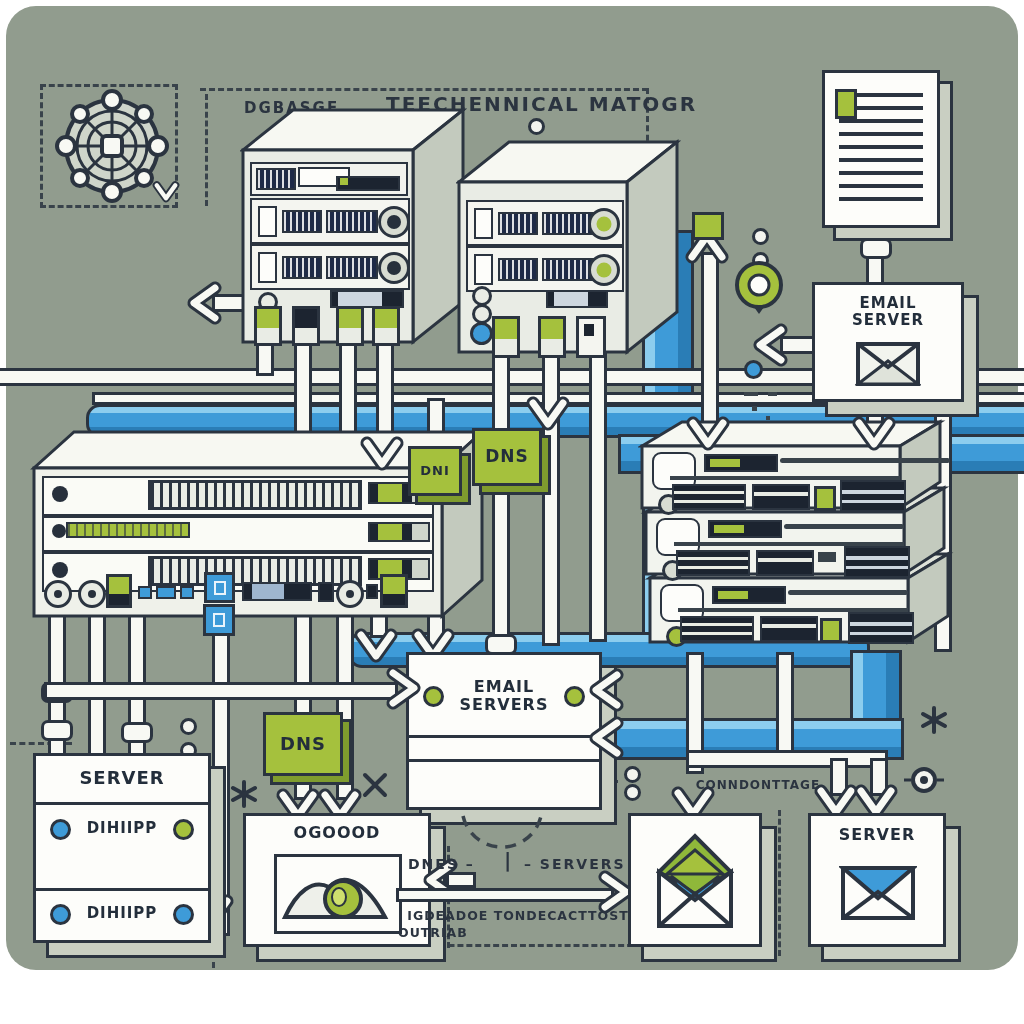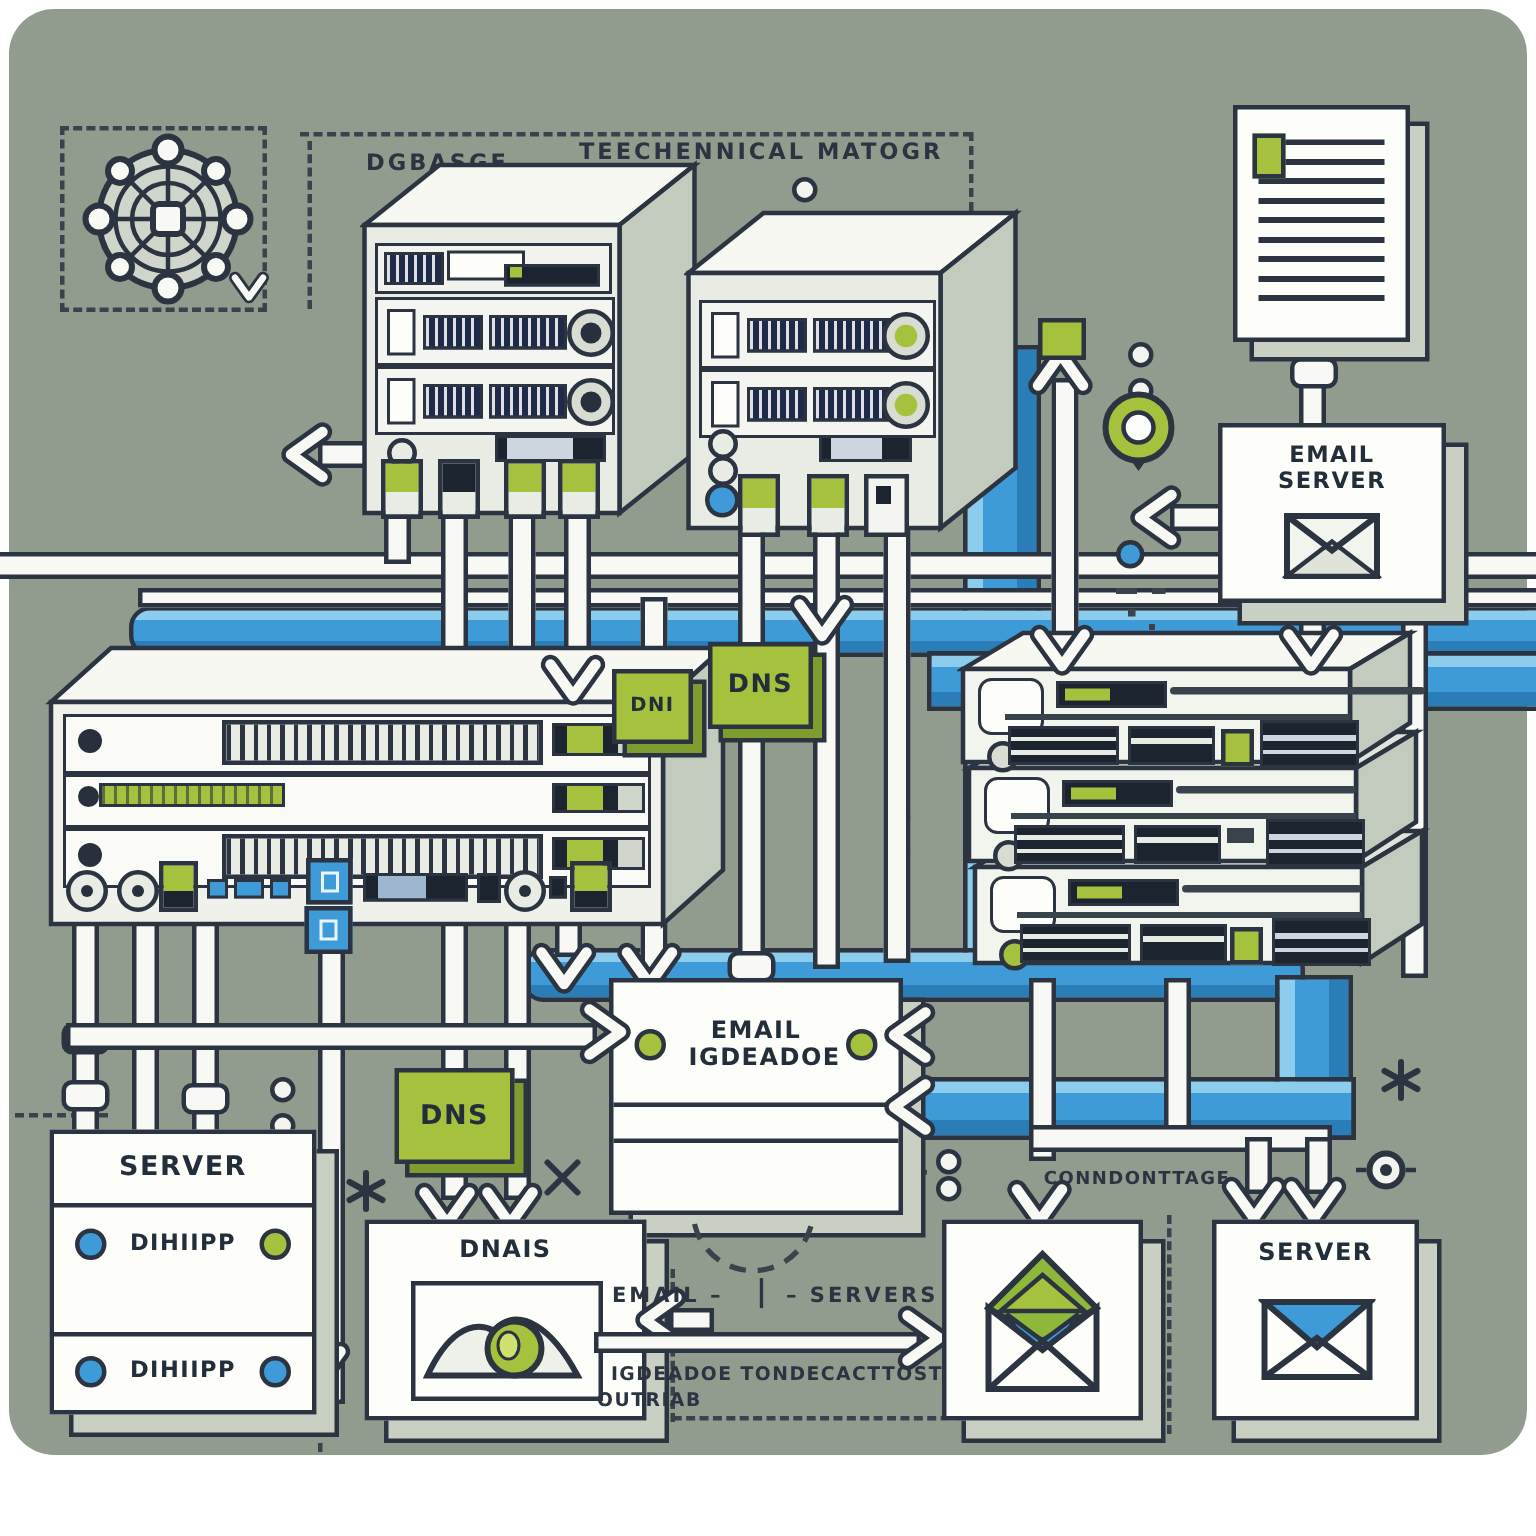--- a/index.html
+++ b/index.html
@@ -217,21 +217,21 @@
       <circle cx="30" cy="94" r="8"></circle>
         <circle cx="94" cy="94" r="8"></circle>
     </g>
     <rect x="52" y="52" width="20" height="20" rx="4" fill="#f8f9f4" stroke="#2b3440" stroke-width="4"></rect>
   </svg>
   <svg class="arr" style="left:146px;top:178px;transform:scale(.62)" viewBox="0 0 40 28" width="40" height="28">
       <use href="#ah"></use>
     </svg>
 
   <div class="txt" style="left:244px;top:99px;font-size:15px;letter-spacing:2px">DGBASGE</div>
-  <div class="txt" style="left:386px;top:92px;font-size:15px;letter-spacing:2px">TEECHENNICAL MATOGR</div>
+  <div class="txt" style="left:386px;top:92px;font-size:20px;letter-spacing:2px">TEECHENNICAL MATOGR</div>
 
   <svg class="abs" style="left:28px;top:426px" width="462" height="196" viewBox="0 0 462 196">
     <polygon points="6,42 414,42 454,6 46,6" fill="#f7f8f2" stroke="#2b3440" stroke-width="3"></polygon>
     <polygon points="414,42 454,6 454,154 414,190" fill="#c3cabe" stroke="#2b3440" stroke-width="3"></polygon>
     <rect x="6" y="42" width="408" height="148" fill="#eff1ea" stroke="#2b3440" stroke-width="3"></rect>
   </svg>
   <div class="whitebar" style="left:42px;top:476px;width:388px;height:36px;background:#fafbf6"></div>
   <div class="whitebar" style="left:42px;top:516px;width:388px;height:32px;background:#fafbf6"></div>
   <div class="whitebar" style="left:42px;top:552px;width:388px;height:36px;background:#fafbf6"></div>
   <div class="abs" style="left:52px;top:486px;width:16px;height:16px;border-radius:50%;background:#27303c"></div>
@@ -410,21 +410,21 @@
   <div class="gbox" style="left:472px;top:428px;width:64px;height:52px">
     <span class="lbl" style="font-size:17px">DNS</span>
   </div>
   <div class="gbox" style="left:263px;top:712px;width:74px;height:58px">
     <span class="lbl" style="font-size:18px">DNS</span>
   </div>
 
   <div class="box" style="left:406px;top:652px;width:190px;height:152px">
     <div class="row" style="position:absolute;left:0;right:0;top:8px;height:66px">
       <span class="dot green"></span>
-      <span class="lbl" style="font-size:16px;width:90px">EMAIL IGDEADOE</span>
+      <span class="lbl" style="font-size:16px;width:90px">EMAIL SERVERS</span>
       <span class="dot green"></span>
     </div>
     <div class="divline" style="position:absolute;left:0;right:0;top:80px"></div>
     <div class="divline" style="position:absolute;left:0;right:0;top:104px"></div>
   </div>
   <svg class="arr" style="left:384px;top:674px;transform:rotate(-90deg)" viewBox="0 0 40 28" width="40" height="28">
       <use href="#ah"></use>
     </svg>
   <svg class="arr" style="left:586px;top:676px;transform:rotate(90deg)" viewBox="0 0 40 28" width="40" height="28">
       <use href="#ah"></use>
@@ -443,38 +443,38 @@
     </div>
     <div class="divline" style="position:absolute;left:0;right:0;top:132px"></div>
     <div class="row" style="position:absolute;left:0;right:0;top:138px;height:40px">
       <span class="dot blue"></span>
       <span class="lbl" style="font-size:15px">DIHIIPP</span>
       <span class="dot blue"></span>
     </div>
   </div>
 
   <div class="box" style="left:243px;top:813px;width:182px;height:128px">
-    <div class="lbl" style="padding-top:8px;font-size:16px">DNAIS</div>
+    <div class="lbl" style="padding-top:8px;font-size:16px">OGOOOD</div>
     <div class="abs" style="left:28px;top:38px;width:122px;height:74px;border:3px solid #2b3440;background:#fdfdfa">
       <svg width="116" height="68" viewBox="0 0 116 68">
         <path d="M8 60 C20 34 36 22 52 30 C70 12 92 30 108 60 Z" fill="#eef0ea" stroke="#2b3440" stroke-width="4"></path>
         <circle cx="66" cy="42" r="18" fill="#a5c13d" stroke="#2b3440" stroke-width="4"></circle>
         <ellipse cx="62" cy="40" rx="7" ry="9" fill="#cfe06e" stroke="#2b3440" stroke-width="2"></ellipse>
       </svg>
     </div>
   </div>
   <div class="ph" style="left:446px;top:872px;width:24px;height:10px"></div>
   <svg class="arr" style="left:420px;top:866px;transform:rotate(90deg)" viewBox="0 0 40 28" width="40" height="28">
       <use href="#ah"></use>
     </svg>
 
   <svg class="abs" style="left:456px;top:810px" width="92" height="52" viewBox="0 0 92 52">
     <path d="M7 6 A40 40 0 0 0 85 6" fill="none" stroke="#39434b" stroke-width="3.5" stroke-dasharray="11 8"></path>
   </svg>
-  <div class="txt" style="left:408px;top:856px;font-size:14px;letter-spacing:2px">EMAIL –</div>
+  <div class="txt" style="left:408px;top:856px;font-size:14px;letter-spacing:2px">DNES –</div>
   <div class="txt" style="left:504px;top:848px;font-size:20px">|</div>
   <div class="txt" style="left:524px;top:856px;font-size:14px;letter-spacing:2px">– SERVERS</div>
   <div class="ph" style="left:396px;top:888px;width:212px;height:8px"></div>
   <svg class="arr" style="left:596px;top:878px;transform:rotate(-90deg)" viewBox="0 0 40 28" width="40" height="28">
       <use href="#ah"></use>
     </svg>
   <div class="txt" style="left:398px;top:908px;width:240px;font-size:12.5px;text-align:center;letter-spacing:1px">IGDEADOE TONDECACTTOST</div>
   <div class="txt" style="left:398px;top:925px;width:240px;font-size:12.5px;text-align:left;letter-spacing:1px">OUTRIAB</div>
 
   <div class="txt" style="left:688px;top:778px;width:140px;font-size:12px;text-align:center;letter-spacing:1px">CONNDONTTAGE</div>

